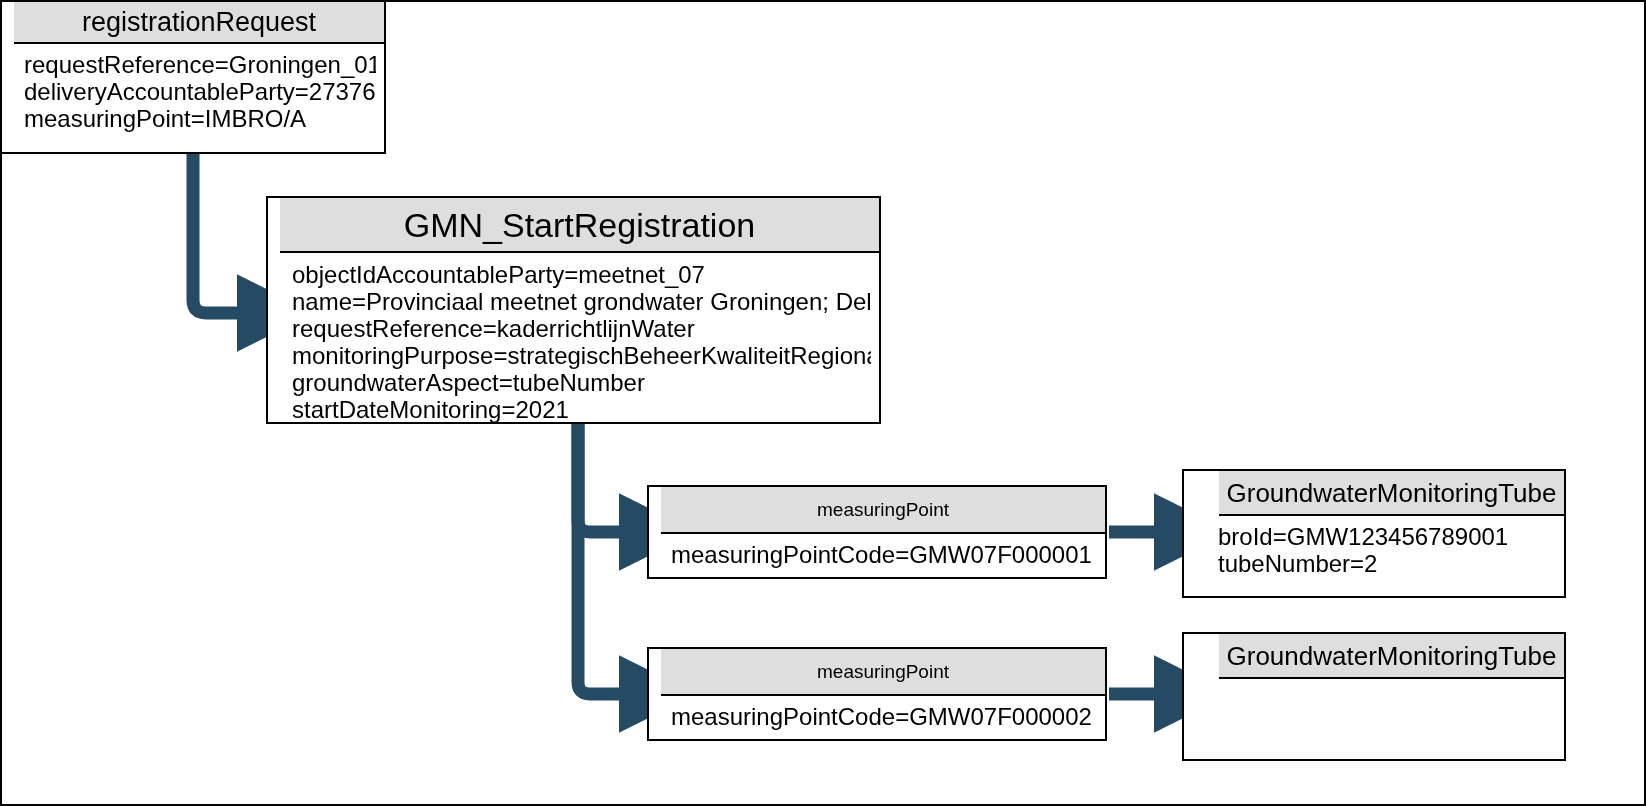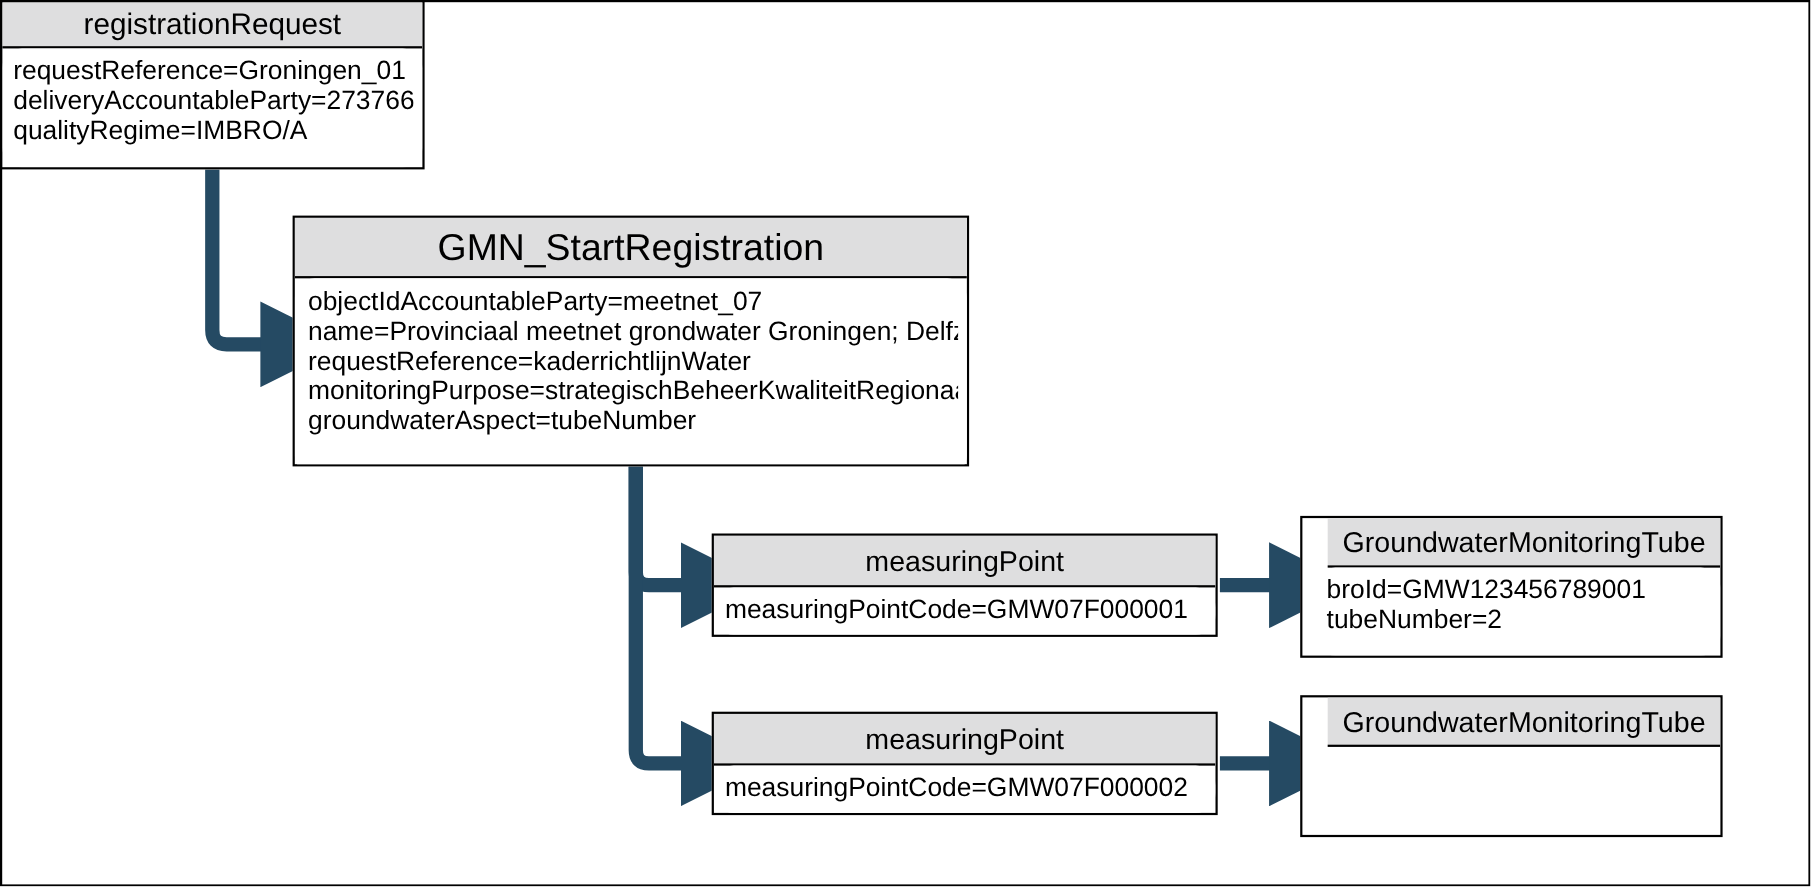--- a/index.html
+++ b/index.html
@@ -29,20 +29,21 @@
     pointer-events: none;
   }
 
   
   .obj-box {
     position: absolute;
     box-sizing: border-box;
     border: 2px solid #000000;
     background: #ffffff;
     overflow: hidden;
+    padding-left: 12px;
   }
   .obj-header {
     box-sizing: border-box;
     background: #dededf;
     border-bottom: 2px solid #000000;
     text-align: center;
     color: #000000;
     font-size: 26px;
     line-height: 1.0;
     white-space: nowrap;
@@ -69,21 +70,21 @@
   
   #box-registration-request { left: 0px;    top: 0px;   width: 386px;  height: 154px; border-left-width: 2px; }
   #box-registration-request .obj-header { height: 42px; font-size: 27px; }
   #box-registration-request .obj-body { height: 108px; padding-top: 7px; }
 
   #box-gmn-start-registration { left: 266px; top: 196px; width: 615px; height: 228px; }
   #box-gmn-start-registration .obj-header { height: 55px; font-size: 34px; }
   #box-gmn-start-registration .obj-body { height: 179px; padding-top: 8px; padding-left: 12px; }
 
   .box-measuring-point { width: 460px; height: 94px; left: 647px; }
-  .box-measuring-point .obj-header { height: 47px; font-size: 26px; }
+  .box-measuring-point .obj-header { height: 47px; font-size: 19px; }
   .box-measuring-point .obj-body { height: 43px; padding-top: 7px; padding-left: 10px; }
   #box-measuring-point-1 { top: 485px; }
   #box-measuring-point-2 { top: 647px; }
 
   .box-tube { width: 384px; height: 129px; left: 1182px; }
   .box-tube .obj-header { height: 45px; font-size: 26px; margin-left: 23px; }
   .box-tube .obj-body { height: 80px; padding-top: 7px; padding-left: 10px; margin-left: 12px; }
   #box-tube-1 { top: 469px; }
   #box-tube-2 { top: 632px; }
 
@@ -118,32 +119,33 @@
     <path d="M 1109 532 L 1155 532" fill="none" stroke="#254a63" stroke-width="13" stroke-linecap="butt" marker-end="url(#arrowhead)"></path>
 
     <path d="M 1109 694 L 1155 694" fill="none" stroke="#254a63" stroke-width="13" stroke-linecap="butt" marker-end="url(#arrowhead)"></path>
   </svg>
 
   <div class="obj-box" id="box-registration-request">
     <div class="obj-header">registrationRequest</div>
     <div class="obj-body">
       <div class="attr-line">requestReference=Groningen_01</div>
       <div class="attr-line">deliveryAccountableParty=2737665</div>
-      <div class="attr-line">qualityRegime=IMBRO/A</div>
+      <div class="attr-line">measuringPoint=IMBRO/A</div>
     </div>
   </div>
 
   <div class="obj-box" id="box-gmn-start-registration">
     <div class="obj-header">GMN_StartRegistration</div>
     <div class="obj-body">
       <div class="attr-line">objectIdAccountableParty=meetnet_07</div>
       <div class="attr-line">name=Provinciaal meetnet grondwater Groningen; Delfzijl</div>
       <div class="attr-line">requestReference=kaderrichtlijnWater</div>
       <div class="attr-line">monitoringPurpose=strategischBeheerKwaliteitRegionaal</div>
       <div class="attr-line">groundwaterAspect=tubeNumber</div>
+      <div class="attr-line">startDateMonitoring=2021</div>
     </div>
   </div>
 
   <div class="obj-box box-measuring-point" id="box-measuring-point-1">
     <div class="obj-header">measuringPoint</div>
     <div class="obj-body">
       <div class="attr-line">measuringPointCode=GMW07F000001</div>
     </div>
   </div>
 

